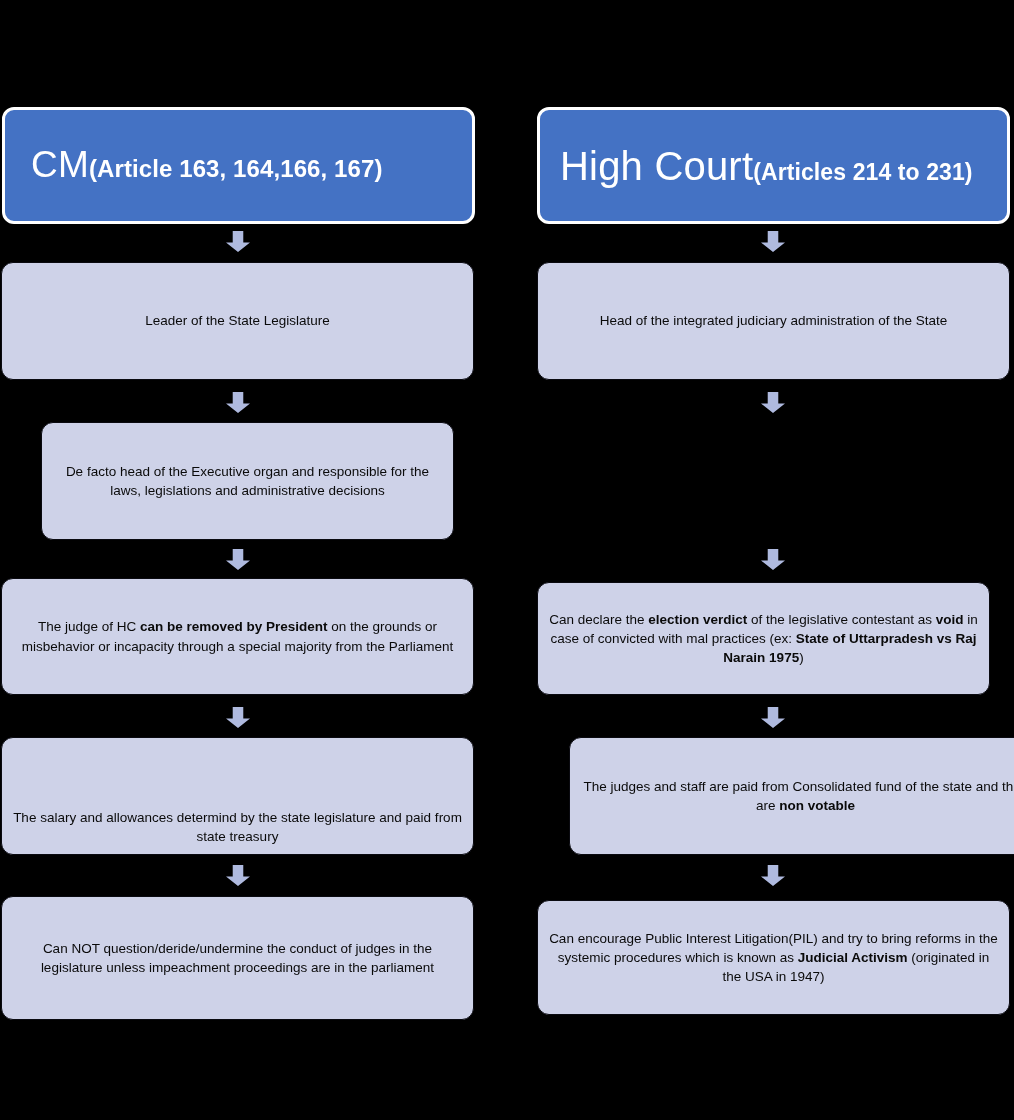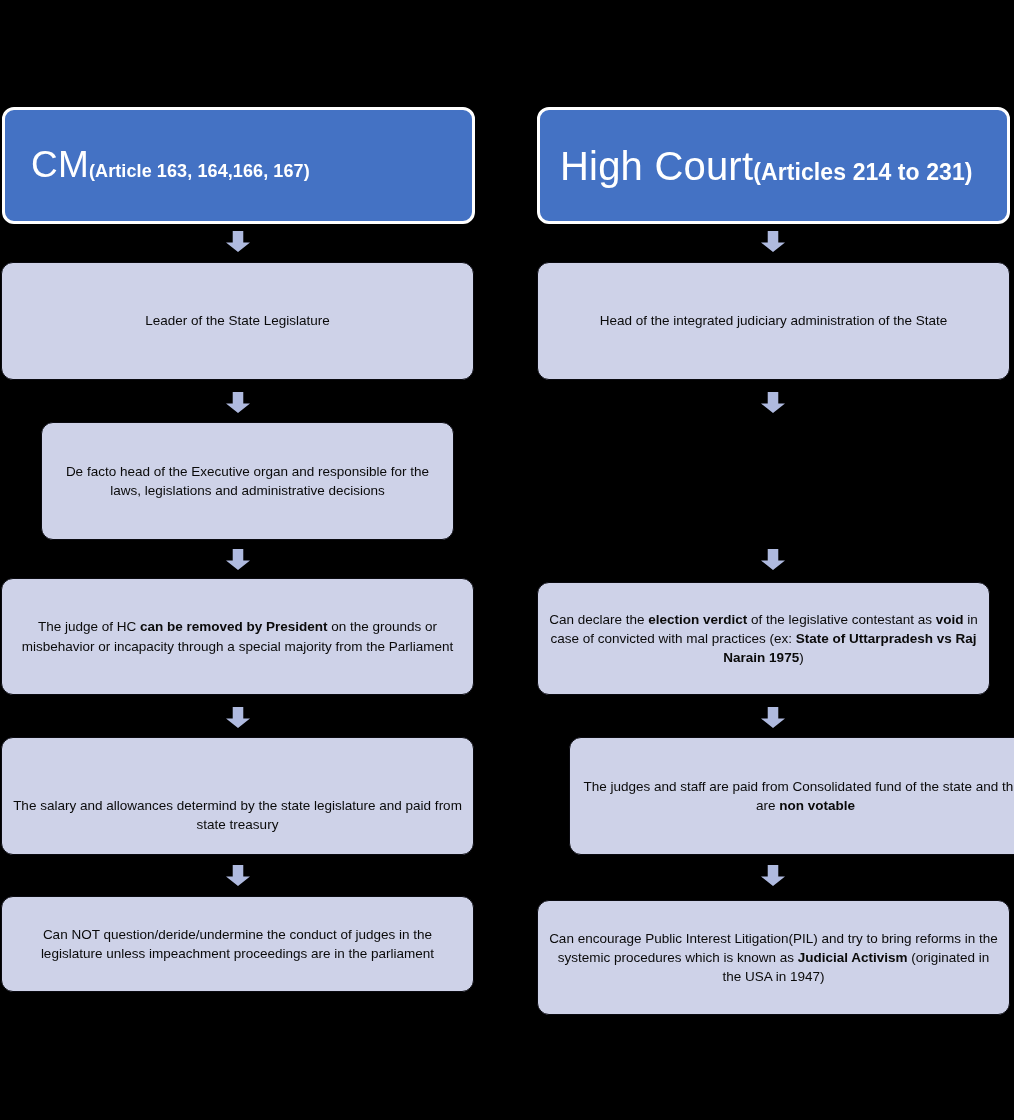--- a/index.html
+++ b/index.html
@@ -48,41 +48,41 @@
     padding: 0 0 0 26px;
     line-height: 1.05;
     white-space: nowrap;
   }
   .header-title {
     font-size: 37px;
     font-weight: 400;
     letter-spacing: 0.2px;
   }
   .header-sub {
-    font-size: 18px;
+    font-size: 24px;
     font-weight: 700;
     letter-spacing: 0.1px;
   }
   .header-box.right-hdr .header-inner { padding-left: 20px; }
   .header-box.right-hdr .header-title { font-size: 40px; }
   .header-box.right-hdr .header-sub   { font-size: 23px; }
 
   
   .body-box {
     position: absolute;
     box-sizing: border-box;
     background: #CED2E8;
     border: 1px solid #0A0A10;
     border-radius: 12px;
     display: flex;
     flex-direction: column;
     justify-content: center;
     align-items: center;
     color: #0A0A0A;
-    padding: 20px 10px;
+    padding: 8px 10px;
     overflow: hidden;
   }
   .body-box p {
     margin: 0;
     width: 100%;
     text-align: center;
     font-size: 13.5px;
     line-height: 1.42;
     font-weight: 400;
   }
@@ -131,21 +131,21 @@
     </div>
 
     <div class="arrow" style="left:226px; top:707px;"></div>
 
     <div class="body-box" style="left:1px; top:737px; width:473px; height:118px;justify-content:flex-end;">
       <p><span>The salary and allowances determind by the state legislature and paid from state treasury</span></p>
     </div>
 
     <div class="arrow" style="left:226px; top:865px;"></div>
 
-    <div class="body-box" style="left:1px; top:896px; width:473px; height:96px;justify-content:center;">
+    <div class="body-box" style="left:1px; top:896px; width:473px; height:124px;justify-content:center;">
       <p><span>Can NOT question/deride/undermine  the conduct of judges in the legislature unless impeachment proceedings  are in the parliament</span></p>
     </div>
 
   </div>
 
   <div class="column right">
 
     <div class="header-box right-hdr" style="left:0px; top:107px; width:473px; height:117px;">
       <div class="header-inner">
         <span class="header-title">High Court</span><span class="header-sub">(Articles 214 to 231)</span>

